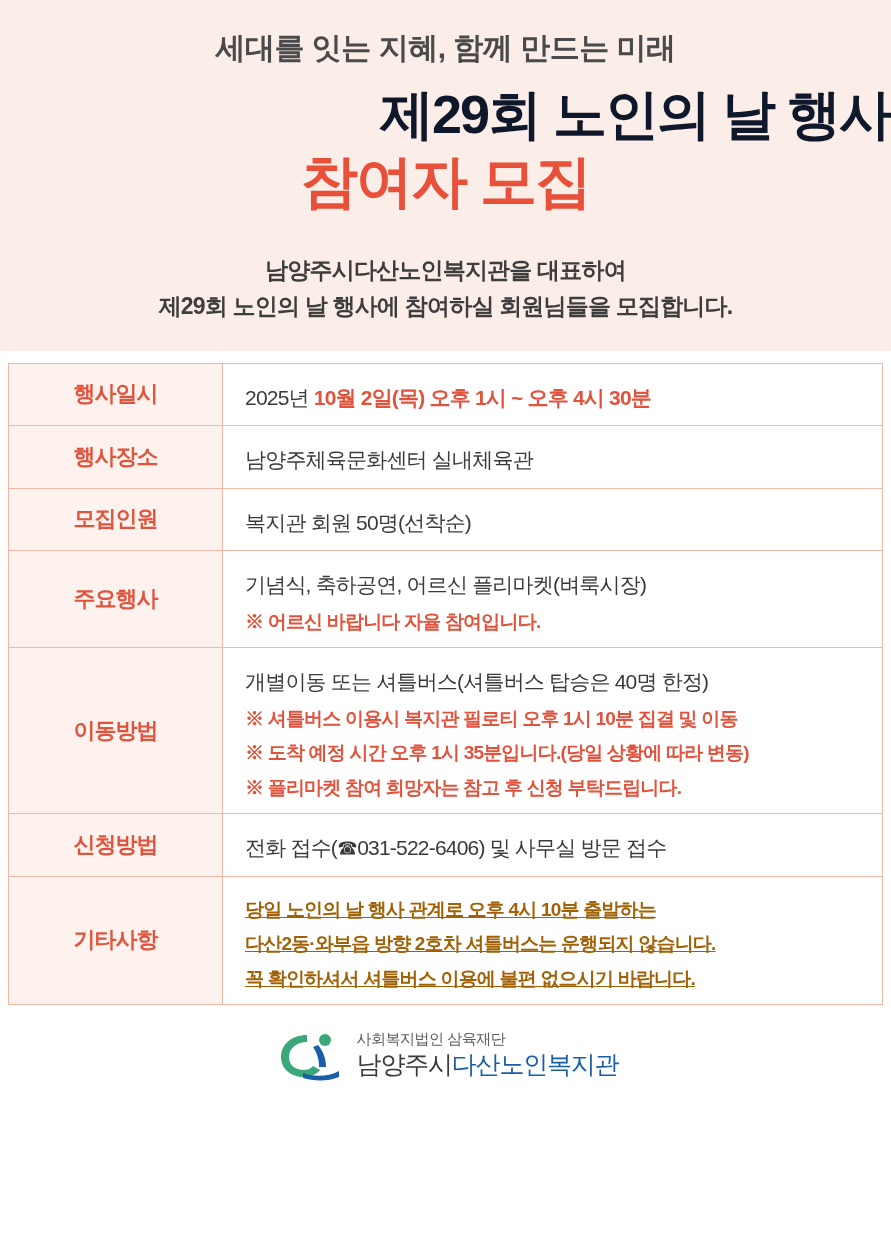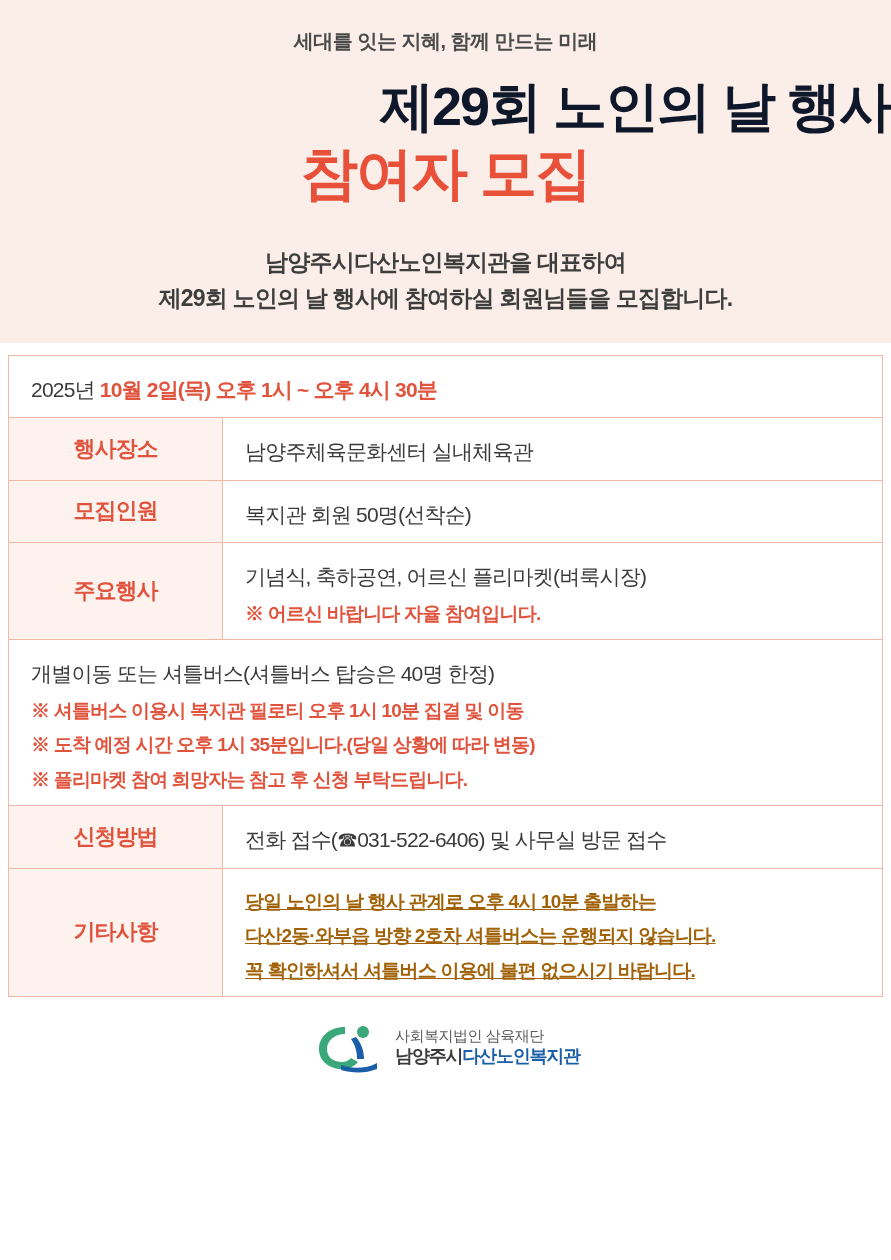--- a/index.html
+++ b/index.html
@@ -21,25 +21,25 @@
     background: #ffffff;
     box-sizing: border-box;
   }
   
   .header {
     background: #fbeee8;
     padding: 28px 0 26px 0;
     text-align: center;
   }
   .kicker {
-    font-size: 20px;
+    font-size: 30px;
     font-weight: bold;
     color: #4a4a4a;
     letter-spacing: -0.5px;
-    margin-bottom: 20px;
+    margin-bottom: 14px;
   }
   .title-1 {
     font-size: 54px;
     font-weight: bold;
     color: #0f172a;
     letter-spacing: -2px;
     line-height: 1.15;
     text-align: right;
   }
   .title-2 {
@@ -129,22 +129,22 @@
   .logo-text {
     line-height: 1.25;
   }
   .logo-text .org-small {
     font-size: 15px;
     color: #5a5a5a;
     font-weight: normal;
     letter-spacing: -0.5px;
   }
   .logo-text .org-main {
-    font-size: 18px;
-    font-weight: bold;
+    font-size: 25px;
+    font-weight: normal;
     letter-spacing: -1.2px;
     color: #3a3a3a;
   }
   .logo-text .org-main .blue { color: #1a5ea8; }
 </style>
 </head>
 <body>
 
 <div class="poster">
 
@@ -153,20 +153,21 @@
     <div class="title-1">제29회 노인의 날 행사</div>
     <div class="title-2">참여자 모집</div>
     <div class="sub-block">
       <div>남양주시다산노인복지관을 대표하여</div>
       <div>제29회 노인의 날 행사에 참여하실 회원님들을 모집합니다.</div>
     </div>
   </div>
 
   <div class="table-wrap">
       <div class="row">
+        <div class="cell-label">행사일시</div>
         <div class="cell-value">
           <div class="line"><span>2025년 </span><span class="seg-red">10월 2일(목) 오후 1시 ~ 오후 4시 30분</span></div>
         </div>
       </div>
       <div class="row">
         <div class="cell-label">행사장소</div>
         <div class="cell-value">
           <div class="line"><span>남양주체육문화센터 실내체육관</span></div>
         </div>
       </div>
@@ -177,20 +178,21 @@
         </div>
       </div>
       <div class="row">
         <div class="cell-label">주요행사</div>
         <div class="cell-value">
           <div class="line"><span>기념식, 축하공연, 어르신 플리마켓(벼룩시장)</span></div>
           <div class="line note"><span>※ 어르신 바랍니다 자율 참여입니다.</span></div>
         </div>
       </div>
       <div class="row">
+        <div class="cell-label">이동방법</div>
         <div class="cell-value">
           <div class="line"><span>개별이동 또는 셔틀버스(셔틀버스 탑승은 40명 한정)</span></div>
           <div class="line note"><span>※ 셔틀버스 이용시 복지관 필로티 오후 1시 10분 집결 및 이동</span></div>
           <div class="line note"><span>※ 도착 예정 시간 오후 1시 35분입니다.(당일 상황에 따라 변동)</span></div>
           <div class="line note"><span>※ 플리마켓 참여 희망자는 참고 후 신청 부탁드립니다.</span></div>
         </div>
       </div>
       <div class="row">
         <div class="cell-label">신청방법</div>
         <div class="cell-value">

